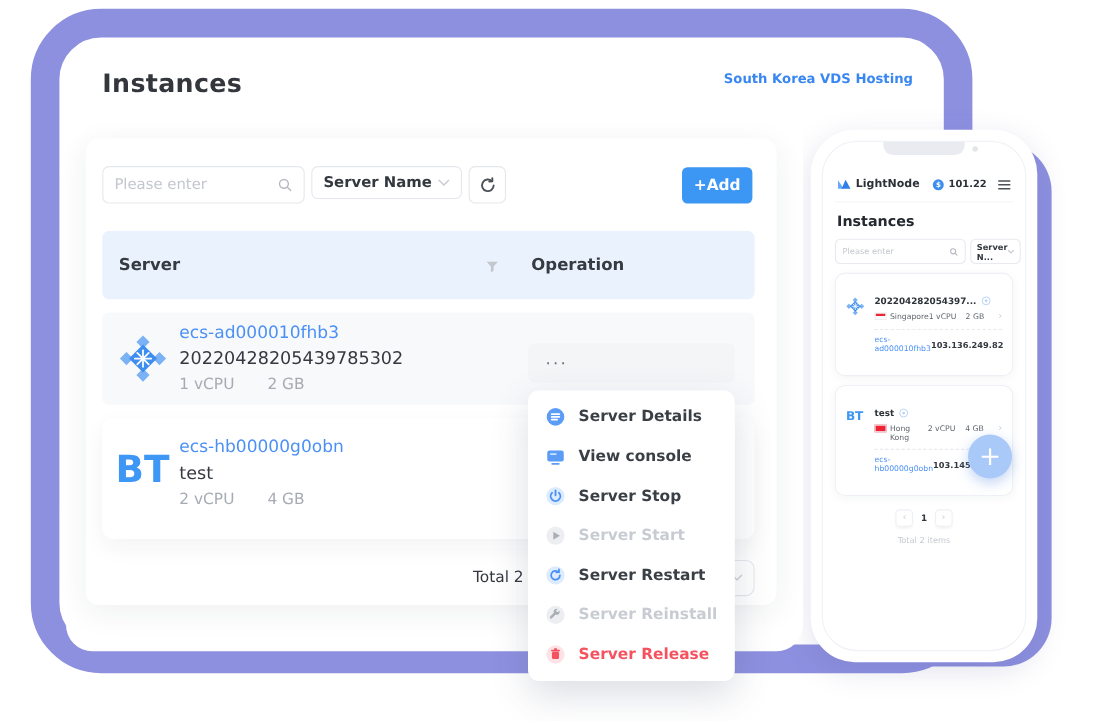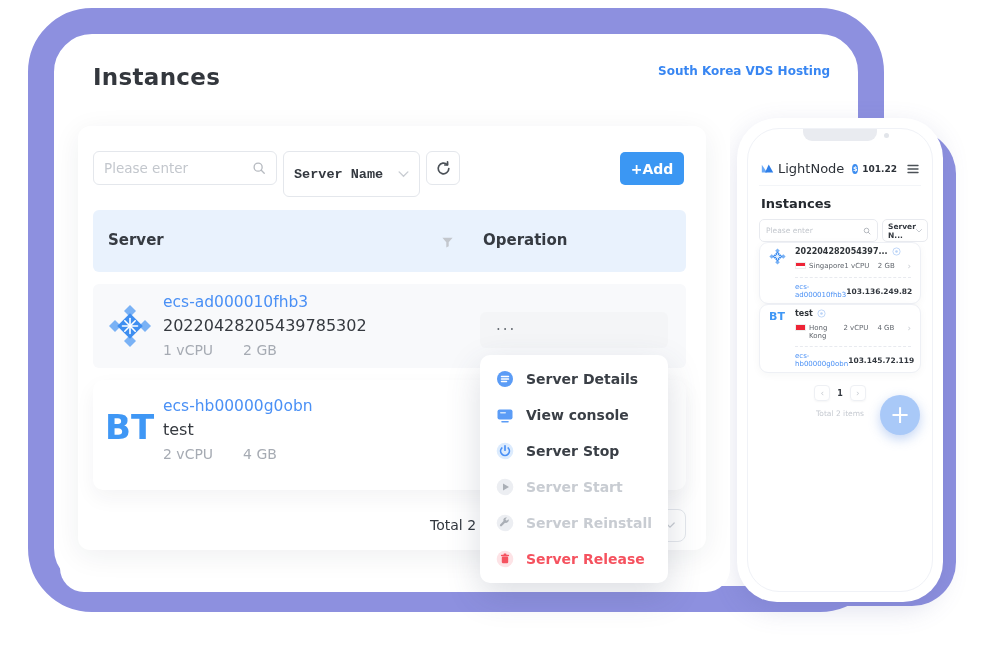--- a/index.html
+++ b/index.html
@@ -12,21 +12,21 @@
   
   .main-card{position:absolute;left:60px;top:40px;width:670px;height:552px;background:#fff;border-radius:24px;z-index:10;}
   .main-title{position:absolute;left:33px;top:24px;font-size:23px;font-weight:700;color:#33373d;letter-spacing:.3px;}
   .promo-title{position:absolute;left:658px;top:64px;z-index:60;font-size:12px;font-weight:700;color:#3886f2;white-space:nowrap;}
 
   .inner-panel{position:absolute;left:18px;top:86px;width:628px;height:424px;background:#fff;border-radius:12px;box-shadow:0 6px 28px rgba(31,45,61,.07);}
 
   .search-input{position:absolute;left:33px;top:111px;width:184px;height:34px;border:1px solid #e4e7ec;border-radius:6px;display:flex;align-items:center;padding:0 10px;background:#fff;}
   .search-input input{border:none;outline:none;flex:1;min-width:0;font-size:13.5px;color:#33383f;font-family:inherit;background:transparent;}
   .search-input input::placeholder{color:#c3c7cd;}
-  .name-select{position:absolute;left:223px;top:111px;width:137px;height:46px;border:1px solid #e4e7ec;border-radius:6px;display:flex;align-items:center;justify-content:space-between;padding:0 10px;font-size:13.5px;font-weight:600;color:#33383f;background:#fff;cursor:pointer;font-family:Liberation Mono, monospace;}
+  .name-select{position:absolute;left:223px;top:111px;width:137px;height:30px;border:1px solid #e4e7ec;border-radius:6px;display:flex;align-items:center;justify-content:space-between;padding:0 10px;font-size:13.5px;font-weight:600;color:#33383f;background:#fff;cursor:pointer;}
   .refresh-btn{position:absolute;left:366px;top:111px;width:34px;height:34px;border:1px solid #e4e7ec;border-radius:6px;display:flex;align-items:center;justify-content:center;background:#fff;cursor:pointer;color:#4b5157;}
   .add-btn{position:absolute;left:560px;top:112px;width:64px;height:33px;background:#3b97f3;border:none;border-radius:5px;color:#fff;font-size:14px;font-weight:600;font-family:inherit;cursor:pointer;}
 
   .thead{position:absolute;left:33px;top:170px;width:593px;height:62px;background:#e9f2fd;border-radius:6px;}
   .th-server{position:absolute;left:15px;top:21px;font-size:15px;font-weight:700;color:#363b42;}
   .th-filter{position:absolute;left:348px;top:24px;color:#c3c7cd;}
   .th-operation{position:absolute;left:390px;top:21px;font-size:15px;font-weight:700;color:#363b42;}
 
   .row{position:absolute;left:33px;width:593px;border-radius:6px;}
   .row1{top:244px;height:84px;background:#f8f9fb;}
@@ -52,32 +52,32 @@
 
   
   .phone-shadow{position:absolute;left:752px;top:130px;width:204px;height:476px;background:#8d90df;border-radius:44px;z-index:2;}
   .phone{position:absolute;left:737px;top:118px;width:206px;height:484px;background:#fff;border-radius:40px;z-index:5;box-shadow:0 8px 26px rgba(90,95,160,.18);}
   .phone-screen{position:absolute;left:10px;top:10px;right:10px;bottom:10px;border:1px solid #f0f2f7;border-radius:32px;background:#fff;overflow:hidden;}
   .notch{position:absolute;left:50%;transform:translateX(-50%);top:0;width:74px;height:12px;background:#e9ebf0;border-radius:0 0 9px 9px;}
   .notch-dot{position:absolute;left:calc(50% + 44px);top:4px;width:5px;height:5px;border-radius:50%;background:#e2e5ea;}
   .screen-content{position:absolute;left:11px;right:11px;top:26px;}
 
   .ph-header{display:flex;align-items:center;gap:4px;padding:6px 2px 9px;border-bottom:1px solid #f3f5f8;}
-  .ph-brand{font-size:13px;font-weight:400;color:#2c3138;}
+  .ph-brand{font-size:10px;font-weight:700;color:#2c3138;}
   .ph-spacer{flex:1;}
   .ph-coin{width:10px;height:10px;border-radius:50%;background:#3e8ef0;color:#fff;font-size:6.5px;font-weight:700;display:flex;align-items:center;justify-content:center;}
   .ph-balance{font-size:9px;font-weight:700;color:#2c3138;margin-right:6px;}
   .ph-title{font-size:13px;font-weight:700;color:#24292f;margin:10px 2px 8px;}
   .ph-search-row{display:flex;gap:4px;align-items:center;}
   .ph-input{flex:1;height:23px;border:1px solid #e8eaef;border-radius:5px;display:flex;align-items:center;padding:0 6px;color:#9aa0a8;}
   .ph-input input{border:none;outline:none;flex:1;min-width:0;font-size:7.5px;font-family:inherit;background:transparent;}
   .ph-input input::placeholder{color:#c3c7cd;}
   .ph-select{width:60px;height:23px;border:1px solid #e8eaef;border-radius:5px;display:flex;align-items:center;justify-content:space-between;padding:0 5px;font-size:7.5px;font-weight:700;color:#33383f;cursor:pointer;}
   .ph-refresh{width:23px;height:23px;border:1px solid #e8eaef;border-radius:5px;display:flex;align-items:center;justify-content:center;color:#9aa0a8;cursor:pointer;}
-  .ph-card{border:1px solid #eef0f5;border-radius:9px;padding:4px 9px;box-shadow:0 2px 8px rgba(31,45,61,.04);background:#fff;}
+  .ph-card{border:1px solid #eef0f5;border-radius:9px;margin-top:8px;padding:20px 9px;box-shadow:0 2px 8px rgba(31,45,61,.04);background:#fff;}
   .ph-card-top{display:flex;gap:7px;}
   .ph-card-icon{width:19px;padding-top:1px;}
   .bt-text-sm{font-size:11px;font-weight:700;color:#3f97f5;}
   .ph-card-body{flex:1;min-width:0;}
   .ph-line1{display:flex;align-items:center;gap:4px;font-size:8px;font-weight:700;color:#2e3338;white-space:nowrap;}
   .ph-line2{display:flex;align-items:flex-start;margin-top:6px;font-size:7px;color:#61666d;}
   .ph-flag{width:11px;height:7px;margin-right:3px;border:0.5px solid #eee;flex:0 0 auto;}
   .flag-sg{background:linear-gradient(#ee2436 50%,#fff 50%);}
   .flag-hk{background:#ee2436;}
   .ph-region{flex:1;}
@@ -232,20 +232,30 @@
       <span>Server Stop</span>
     </div>
     <div class="menu-item disabled">
       <span class="mi-icon">
         <svg width="18" height="18" viewBox="0 0 18 18">
             <circle cx="9" cy="9" r="8.3" fill="#eceef2"></circle>
             <polygon points="7,5.4 13,9 7,12.6" fill="#aaafb6"></polygon>
           </svg>
       </span>
       <span>Server Start</span>
+    </div>
+    <div class="menu-item">
+      <span class="mi-icon">
+        <svg width="18" height="18" viewBox="0 0 18 18">
+            <circle cx="9" cy="9" r="8.3" fill="#dcebfd"></circle>
+            <path d="M13 9a4 4 0 1 1-1.2-2.85" fill="none" stroke="#4a90f5" stroke-width="1.6" stroke-linecap="round"></path>
+            <polyline points="12.1,3.6 12.2,6.2 9.7,6.3" fill="none" stroke="#4a90f5" stroke-width="1.6" stroke-linecap="round" stroke-linejoin="round"></polyline>
+          </svg>
+      </span>
+      <span>Server Restart</span>
     </div>
     <div class="menu-item disabled">
       <span class="mi-icon">
         <svg width="18" height="18" viewBox="0 0 18 18">
             <circle cx="9" cy="9" r="8.3" fill="#eceef2"></circle>
             <path d="M12.6 5.2a2.7 2.7 0 0 1-3.5 3.5l-3.3 3.3a1.1 1.1 0 0 1-1.6-1.6l3.3-3.3a2.7 2.7 0 0 1 3.5-3.5L9.3 5.3l1.4 1.4z" fill="#aaafb6"></path>
           </svg>
       </span>
       <span>Server Reinstall</span>
     </div>

